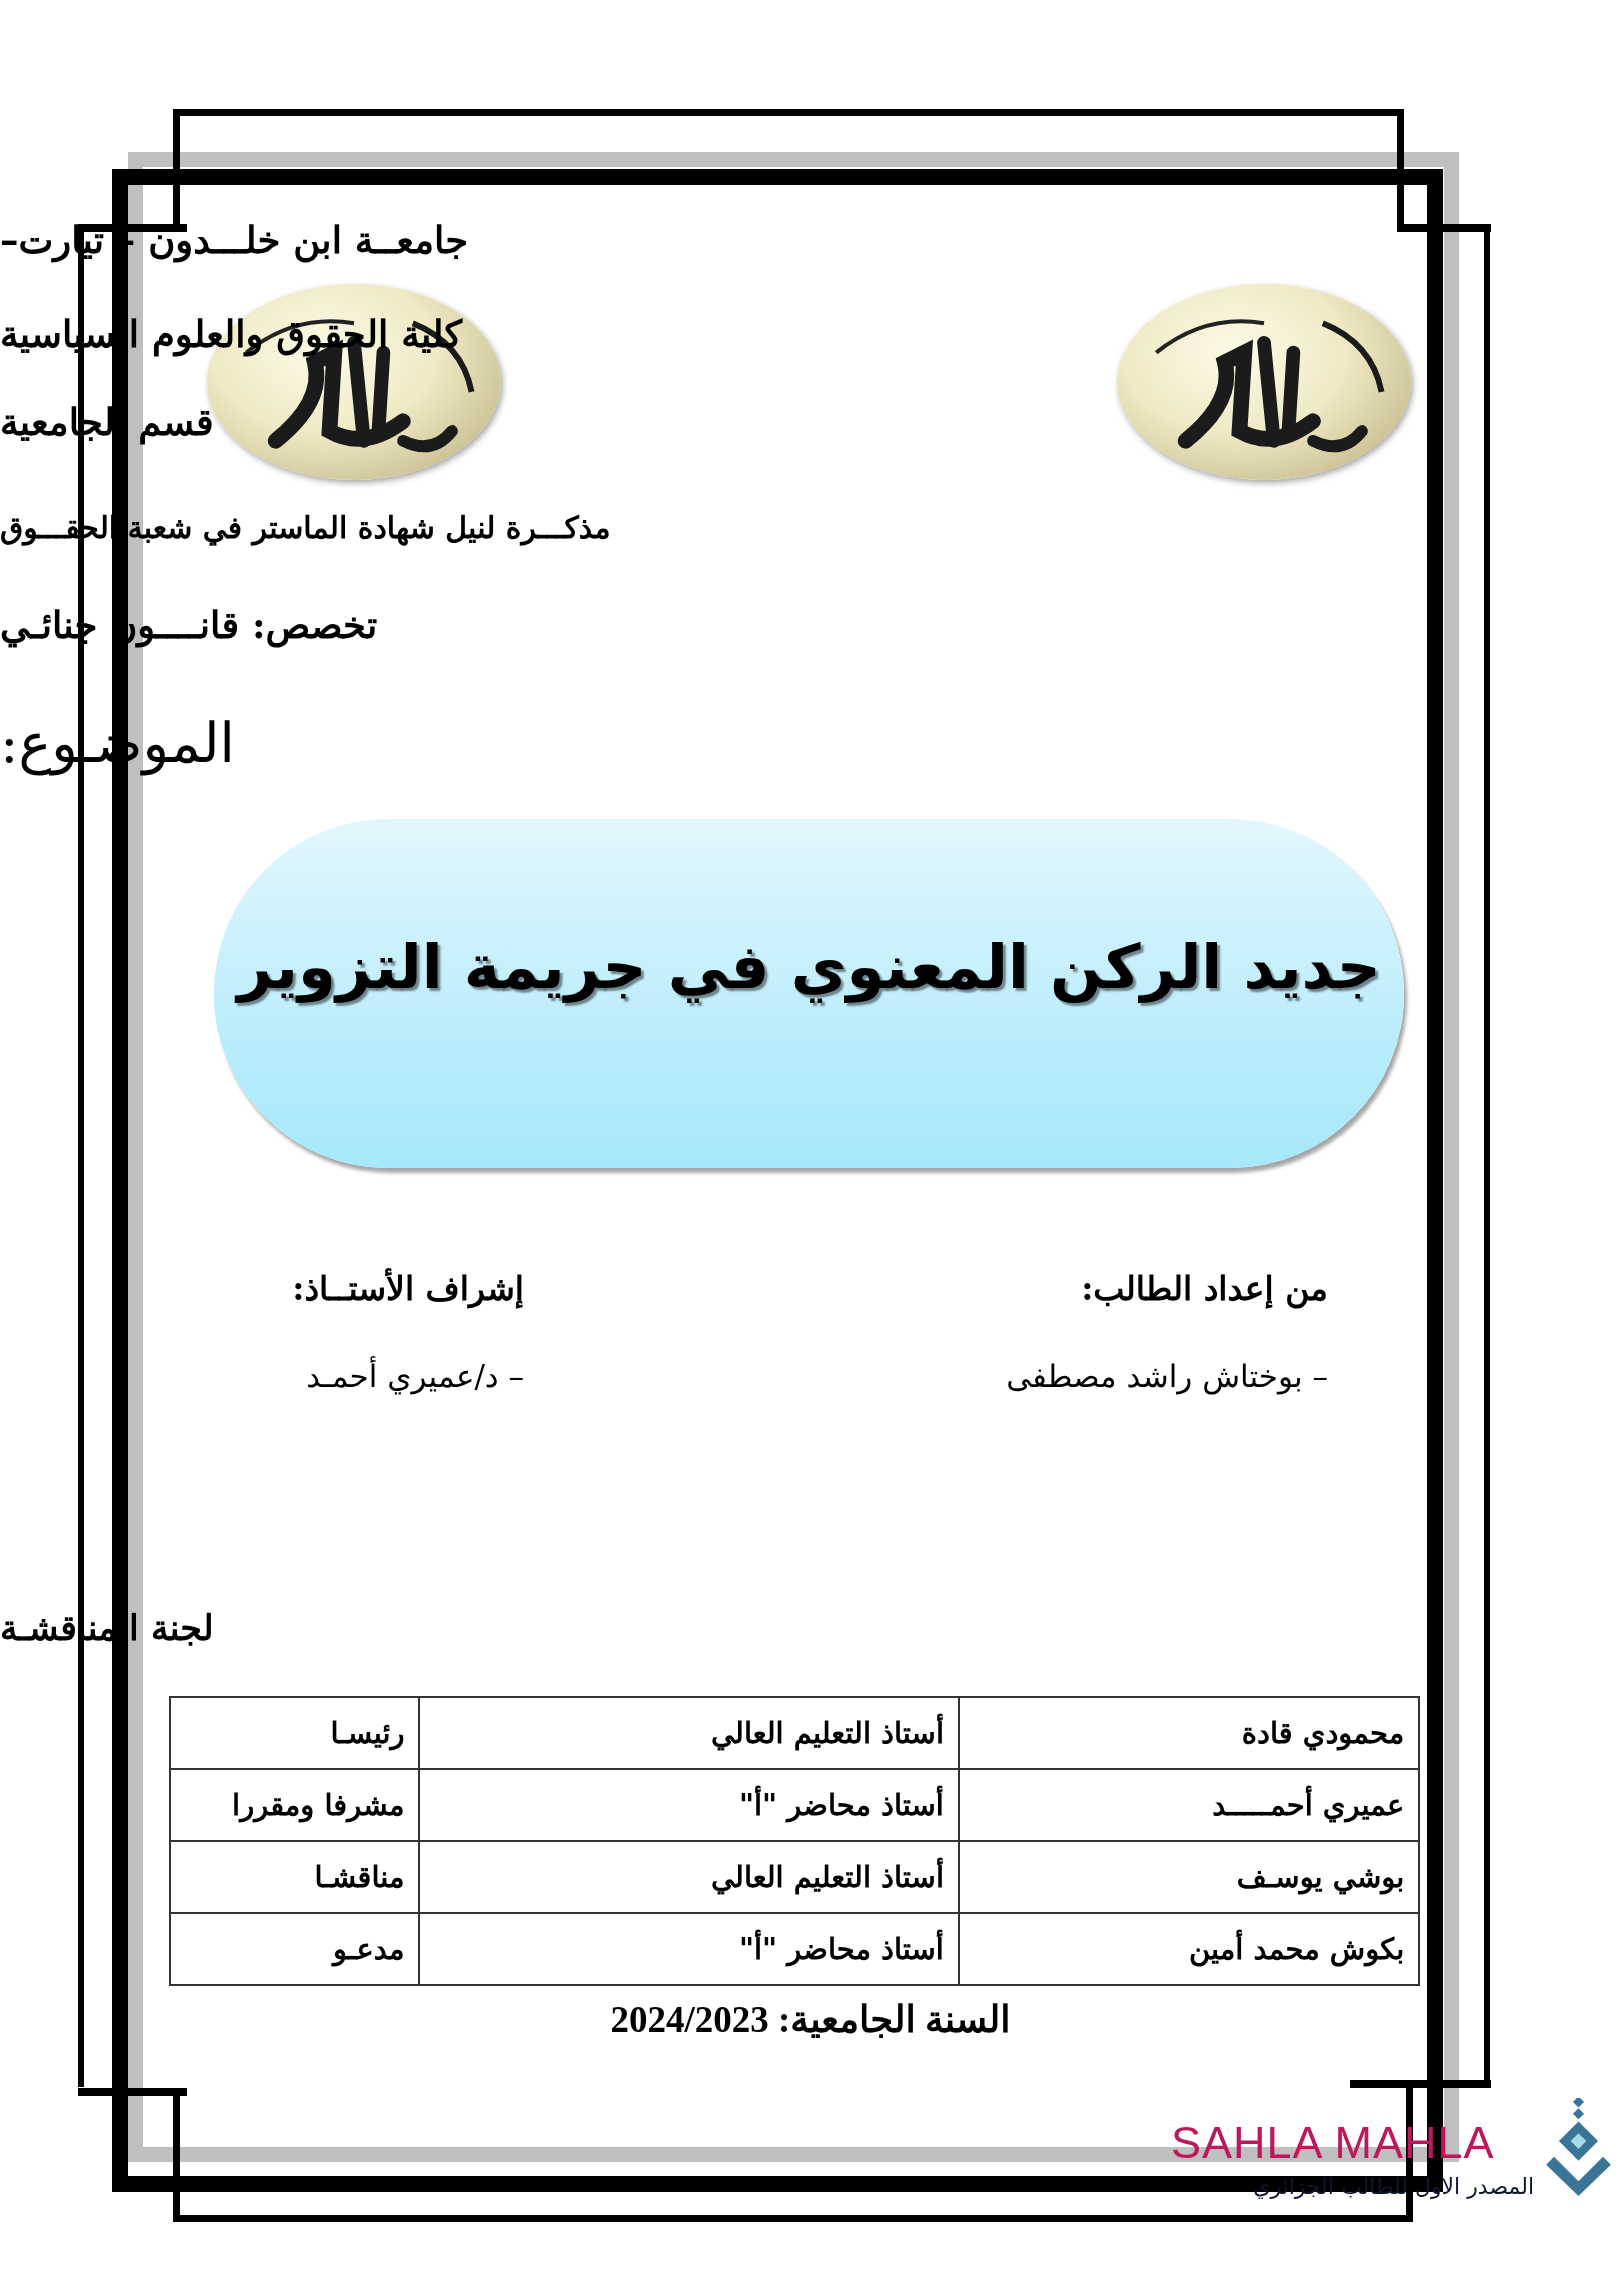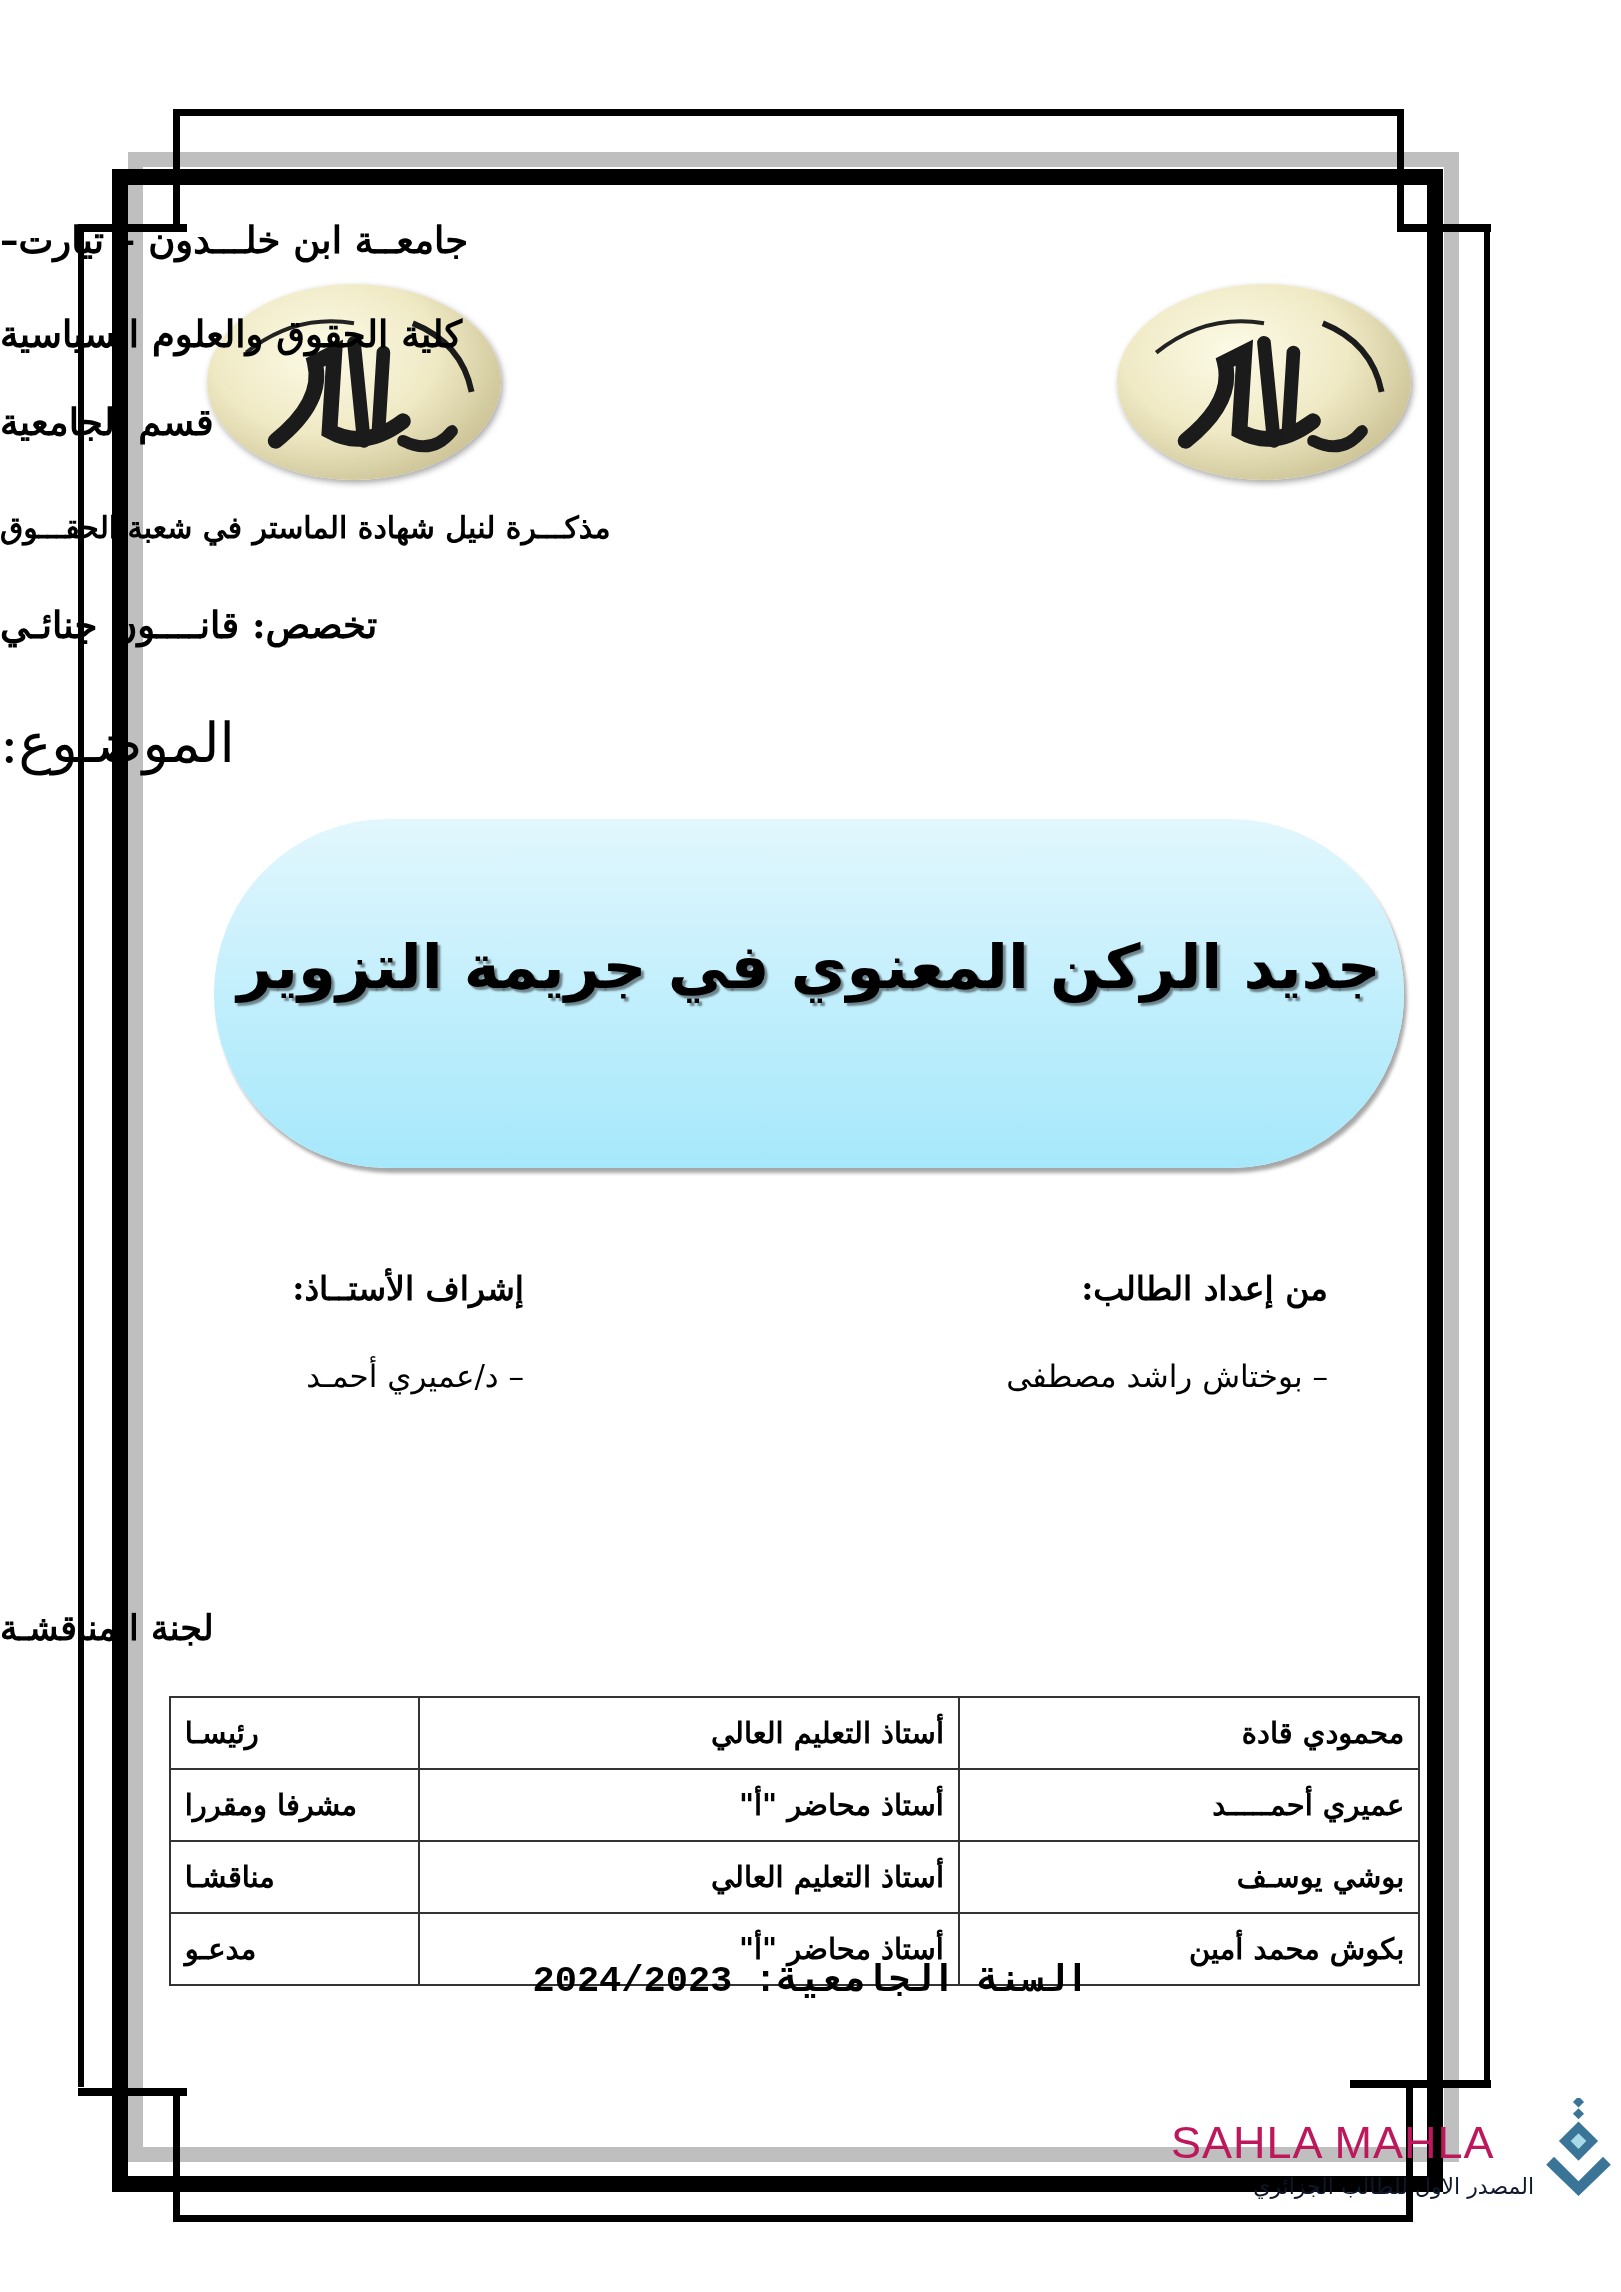--- a/index.html
+++ b/index.html
@@ -43,21 +43,21 @@
     .lbl { font-family: "DejaVu Serif", serif; font-weight: bold; font-size: 33px; }
     .val { font-family: "DejaVu Serif", serif; font-size: 31px; }
 
     
     table.jury { position: absolute; left: 169px; top: 1696px; width: 1251px;
       border-collapse: collapse; direction: rtl; }
     table.jury td { border: 2px solid #333; height: 70px; padding: 0 13.7px;
       font-family: "DejaVu Serif", serif; font-weight: bold; font-size: 29px; }
     table.jury td.c-name { width: 431px; text-align: right; }
     table.jury td.c-rank { width: 510px; text-align: right; }
-    table.jury td.c-role { text-align: left; }
+    table.jury td.c-role { text-align: right; }
 
     
     .wm-text { font-family: "Liberation Sans", sans-serif; color: #be185d; font-size: 45px; letter-spacing: 1px; text-align: right; }
     .wm-sub { font-family: "DejaVu Sans", sans-serif; color: #0f172a; font-size: 22px; }
   </style>
 </head>
 <body>
 
 <div class="abs frame-gray"></div>
 <div class="abs frame-thin-top"></div>
@@ -128,21 +128,21 @@
       <td class="c-role">مناقشـا</td>
     </tr>
     <tr>
       <td class="c-name">بكوش محمد أمين</td>
       <td class="c-rank">أستاذ محاضر  "أ"</td>
       <td class="c-role">مدعـو</td>
     </tr>
   </tbody>
 </table>
 
-<div class="abs rtl" style="left:0;top:1957px;width:1621px;text-align:center;font-family:Liberation Mono, monospace;font-weight:bold;font-size:37px;">السنة الجامعية: 2024/2023</div>
+<div class="abs rtl" style="left:0;top:1998px;width:1621px;text-align:center;font-family:Liberation Serif, serif;font-weight:bold;font-size:37px;">السنة الجامعية: 2024/2023</div>
 
 <div class="abs wm-text" style="left:1171px;top:2117px;">SAHLA MAHLA</div>
 <div class="abs wm-sub rtl" style="left:1171px;top:2174px;width:363px;text-align:right;">المصدر الاول للطالب الجزائري</div>
 <div class="abs" style="left:1544px;top:2098px;width:69px;height:98px;">
   <svg viewBox="0 0 70 100" width="69" height="98">
     <rect x="31" y="0" width="8" height="8" fill="#3a7597" transform="rotate(45 35 4)"></rect>
     <rect x="31" y="12" width="8" height="8" fill="#3a7597" transform="rotate(45 35 16)"></rect>
     <path d="M35 24 L55 44 L35 64 L15 44 Z" fill="#3a7597"></path>
     <path d="M35 36 L43 44 L35 52 L27 44 Z" fill="#a8dbe8"></path>
     <path d="M10 60 L35 85 L60 60 L68 68 L35 100 L2 68 Z" fill="#3a7597"></path>

